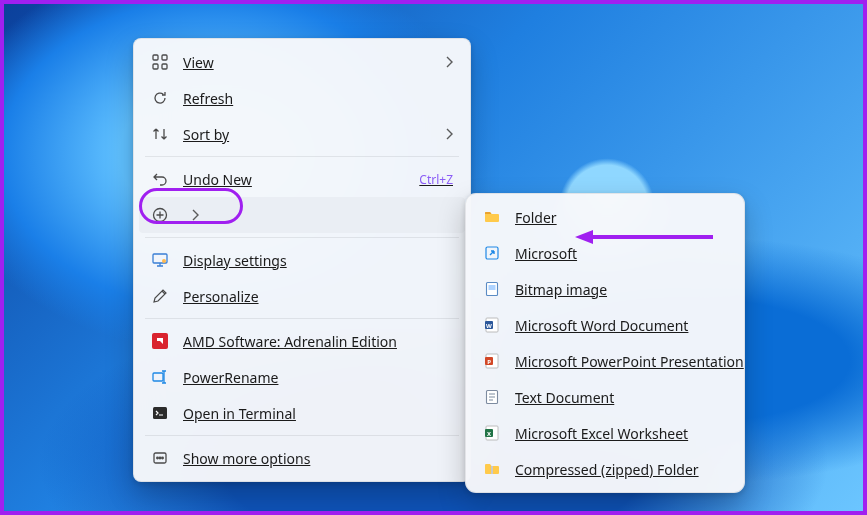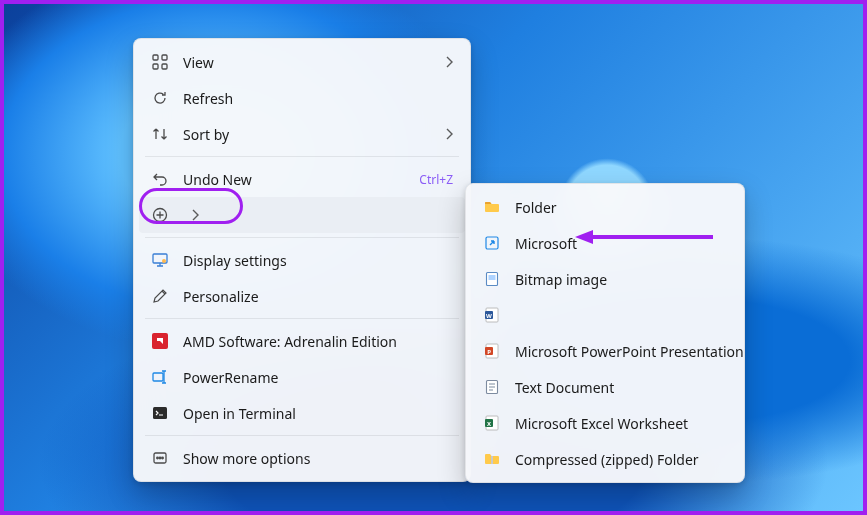--- a/index.html
+++ b/index.html
@@ -12,23 +12,23 @@
       radial-gradient(ellipse 45% 55% at 25% 30%,#5fc0ff 0 25%,#1a7fe8 55%,transparent 70%),
       radial-gradient(ellipse 70% 50% at 50% 90%,#0e52b6 0 35%,transparent 65%),
       linear-gradient(135deg,#0b3f9a 0%,#1f7fe0 40%,#6cc6ff 100%);
   }
   .frame{position:absolute;inset:0;border:4px solid #a020f0;pointer-events:none;}
   .menu{position:absolute;background:rgba(249,249,251,.96);backdrop-filter:blur(20px);
     border:1px solid rgba(0,0,0,.08);border-radius:8px;
     box-shadow:0 12px 28px rgba(0,0,0,.22),0 2px 6px rgba(0,0,0,.15);
     padding:5px;}
   .menu.main{left:133px;top:38px;width:326px;}
-  .menu.sub{left:465px;top:183px;width:268px;}
+  .menu.sub{left:465px;top:193px;width:268px;border-radius:11px;}
   .item{display:flex;align-items:center;height:36px;padding:0 12px;border-radius:4px;
-    cursor:default;}
+    cursor:default;text-decoration:underline;}
   .item.hover{background:#eaeef4;}
   .item .ic{width:18px;height:18px;margin-right:14px;display:flex;align-items:center;
     justify-content:center;flex:none;}
   .item .lbl{flex:1;white-space:nowrap;}
   .item .accel{color:#8b5cf6;font-size:12px;margin-left:12px;}
   .item .chev{color:#6d6d6d;margin-left:8px;}
   .sep{height:1px;background:rgba(0,0,0,.08);margin:4px 6px;}
   .badge{position:absolute;border:3px solid #a020f0;border-radius:20px;
     left:139px;top:188px;width:98px;height:30px;pointer-events:none;}
   .arrow{position:absolute;left:575px;top:228px;pointer-events:none;}
@@ -210,20 +210,21 @@
   </div>
 
   <div class="item">
     <span class="ic">
       <svg width="16" height="16" viewBox="0 0 16 16">
           <rect x="2" y="1" width="12" height="14" rx="1" fill="#fff" stroke="#bcbcbc"></rect>
           <rect x="1" y="4" width="8" height="8" rx="1" fill="#2b579a"></rect>
           <text x="5" y="10.5" font-size="6" text-anchor="middle" fill="#fff" font-weight="700">W</text>
         </svg>
     </span>
+    <span class="lbl">Microsoft Word Document</span>
   </div>
 
   <div class="item">
     <span class="ic">
       <svg width="16" height="16" viewBox="0 0 16 16">
           <rect x="2" y="1" width="12" height="14" rx="1" fill="#fff" stroke="#bcbcbc"></rect>
           <rect x="1" y="4" width="8" height="8" rx="1" fill="#d24726"></rect>
           <text x="5" y="10.5" font-size="6" text-anchor="middle" fill="#fff" font-weight="700">P</text>
         </svg>
     </span>

